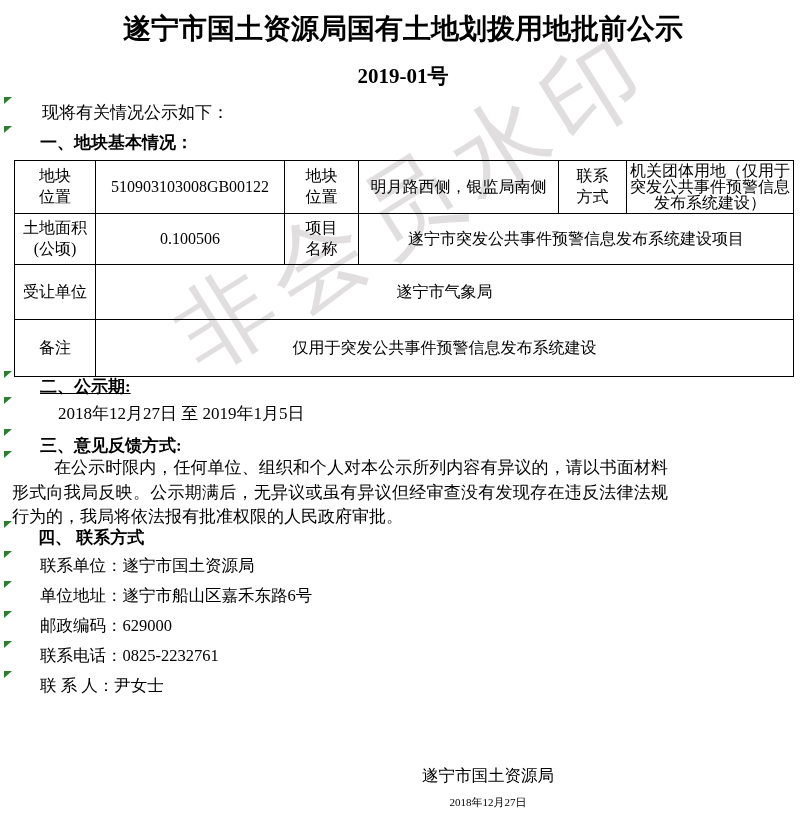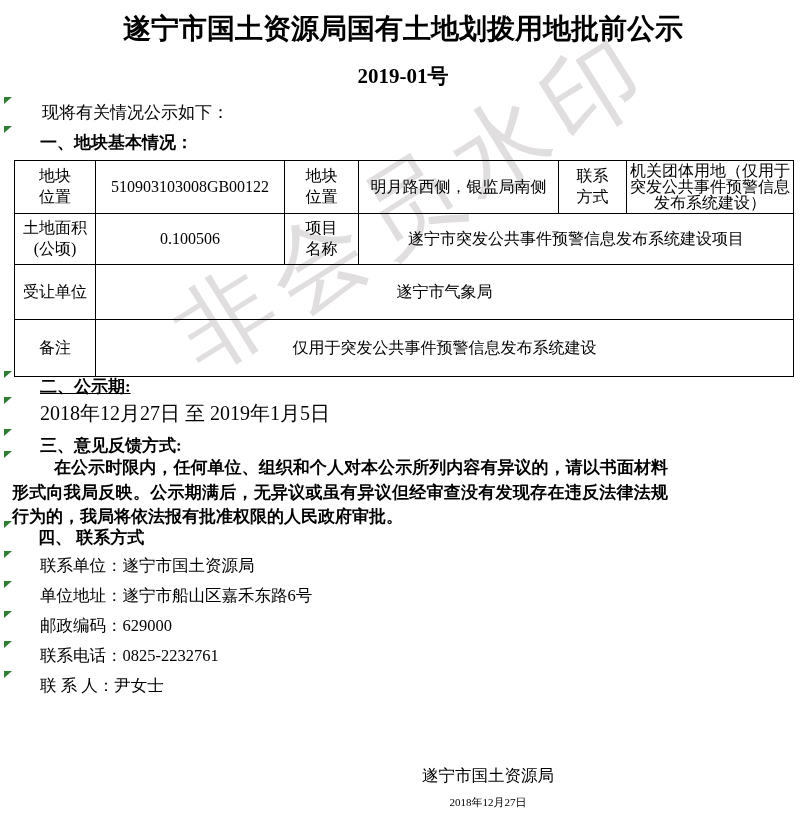--- a/index.html
+++ b/index.html
@@ -40,28 +40,27 @@
     left:0;top:62px;width:806px;
     text-align:center;
     font-size:21px;font-weight:bold;
   }
   .intro-line{left:42px;top:103px;font-size:17px;line-height:19px;}
   .sec-heading{font-size:17px;font-weight:bold;line-height:19px;}
   .h1{left:40px;top:133px;}
   .h2{left:40px;top:377px;text-decoration:underline;}
   .h3{left:40px;top:436px;}
   .h4{left:38px;top:528px;}
-  .period-line{left:40px;top:404px;font-size:20px;line-height:19px;}
+  .period-line{left:58px;top:404px;font-size:17px;line-height:19px;}
   .feedback-para{
     left:12px;top:456px;width:656px;
     font-size:17px;line-height:24.5px;
     text-indent:42px;
     text-align:justify;
     word-break:break-all;
-    font-weight:bold;
   }
   .contacts{left:40px;top:557px;font-size:16.5px;}
   .contact-line{line-height:17.5px;margin-bottom:12.5px;white-space:nowrap;}
   .sig-org{left:488px;top:765px;transform:translateX(-50%);font-size:16.5px;white-space:nowrap;}
   .sig-date{left:488px;top:795px;transform:translateX(-50%);font-size:11px;white-space:nowrap;}
   
   table.land{
     position:absolute;left:14px;top:160px;
     border-collapse:collapse;
     width:779px;

